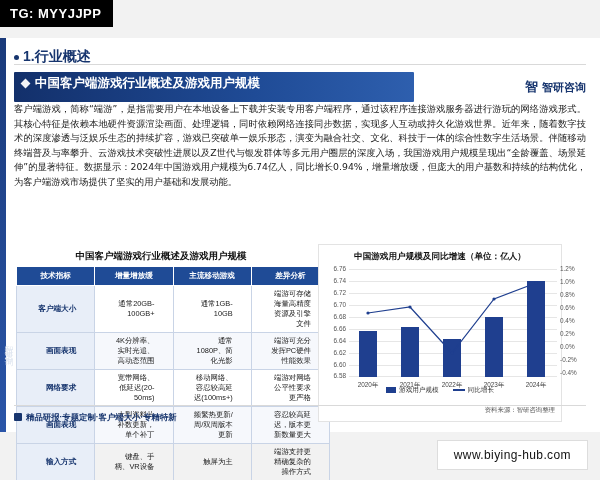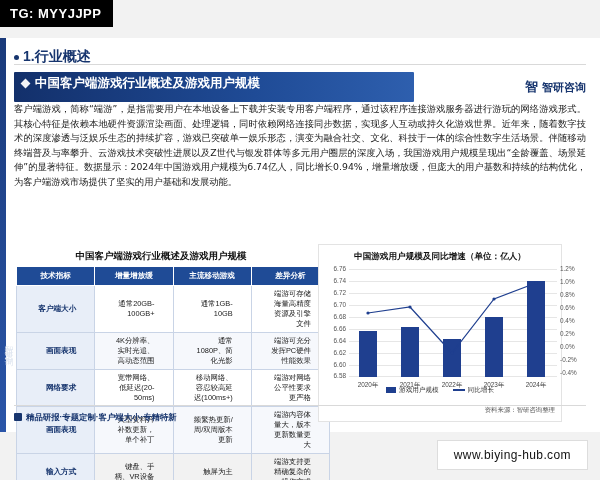--- a/index.html
+++ b/index.html
@@ -317,21 +317,21 @@
         <tr>
           <td class="first">网络要求</td>
           <td>宽带网络、低延迟(20-50ms)</td>
           <td>移动网络、容忍较高延迟(100ms+)</td>
           <td>端游对网络公平性要求更严格</td>
         </tr>
         <tr>
           <td class="first">画面表现</td>
           <td>大型资料片补数更新，单个补丁</td>
           <td>频繁热更新/周/双周版本更新</td>
-          <td>端游内容体量大，版本更新数量更大</td>
+          <td>容忍较高延迟，版本更新数量更大</td>
         </tr>
         <tr>
           <td class="first">输入方式</td>
           <td>键盘、手柄、VR设备</td>
           <td>触屏为主</td>
           <td>端游支持更精确复杂的操作方式</td>
         </tr>
       </tbody>
     </table>
 

